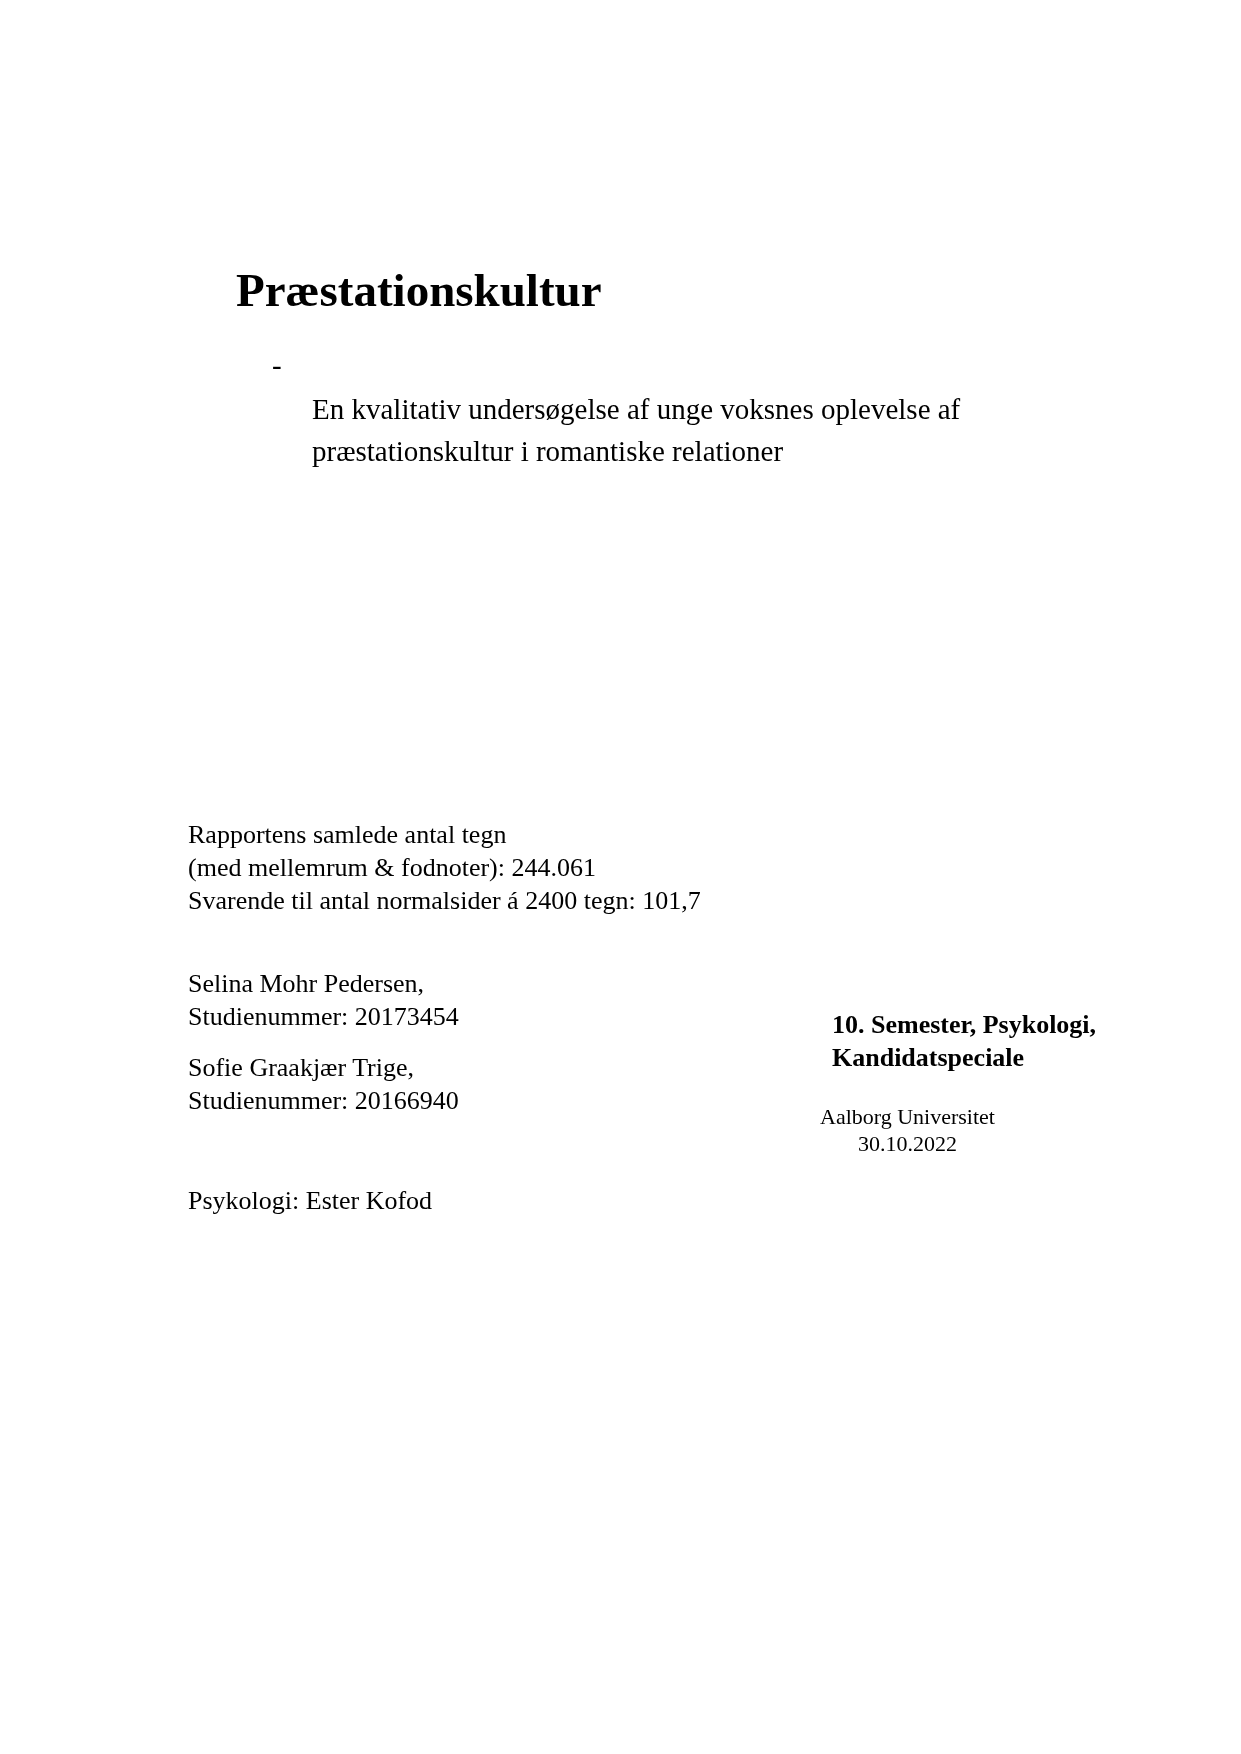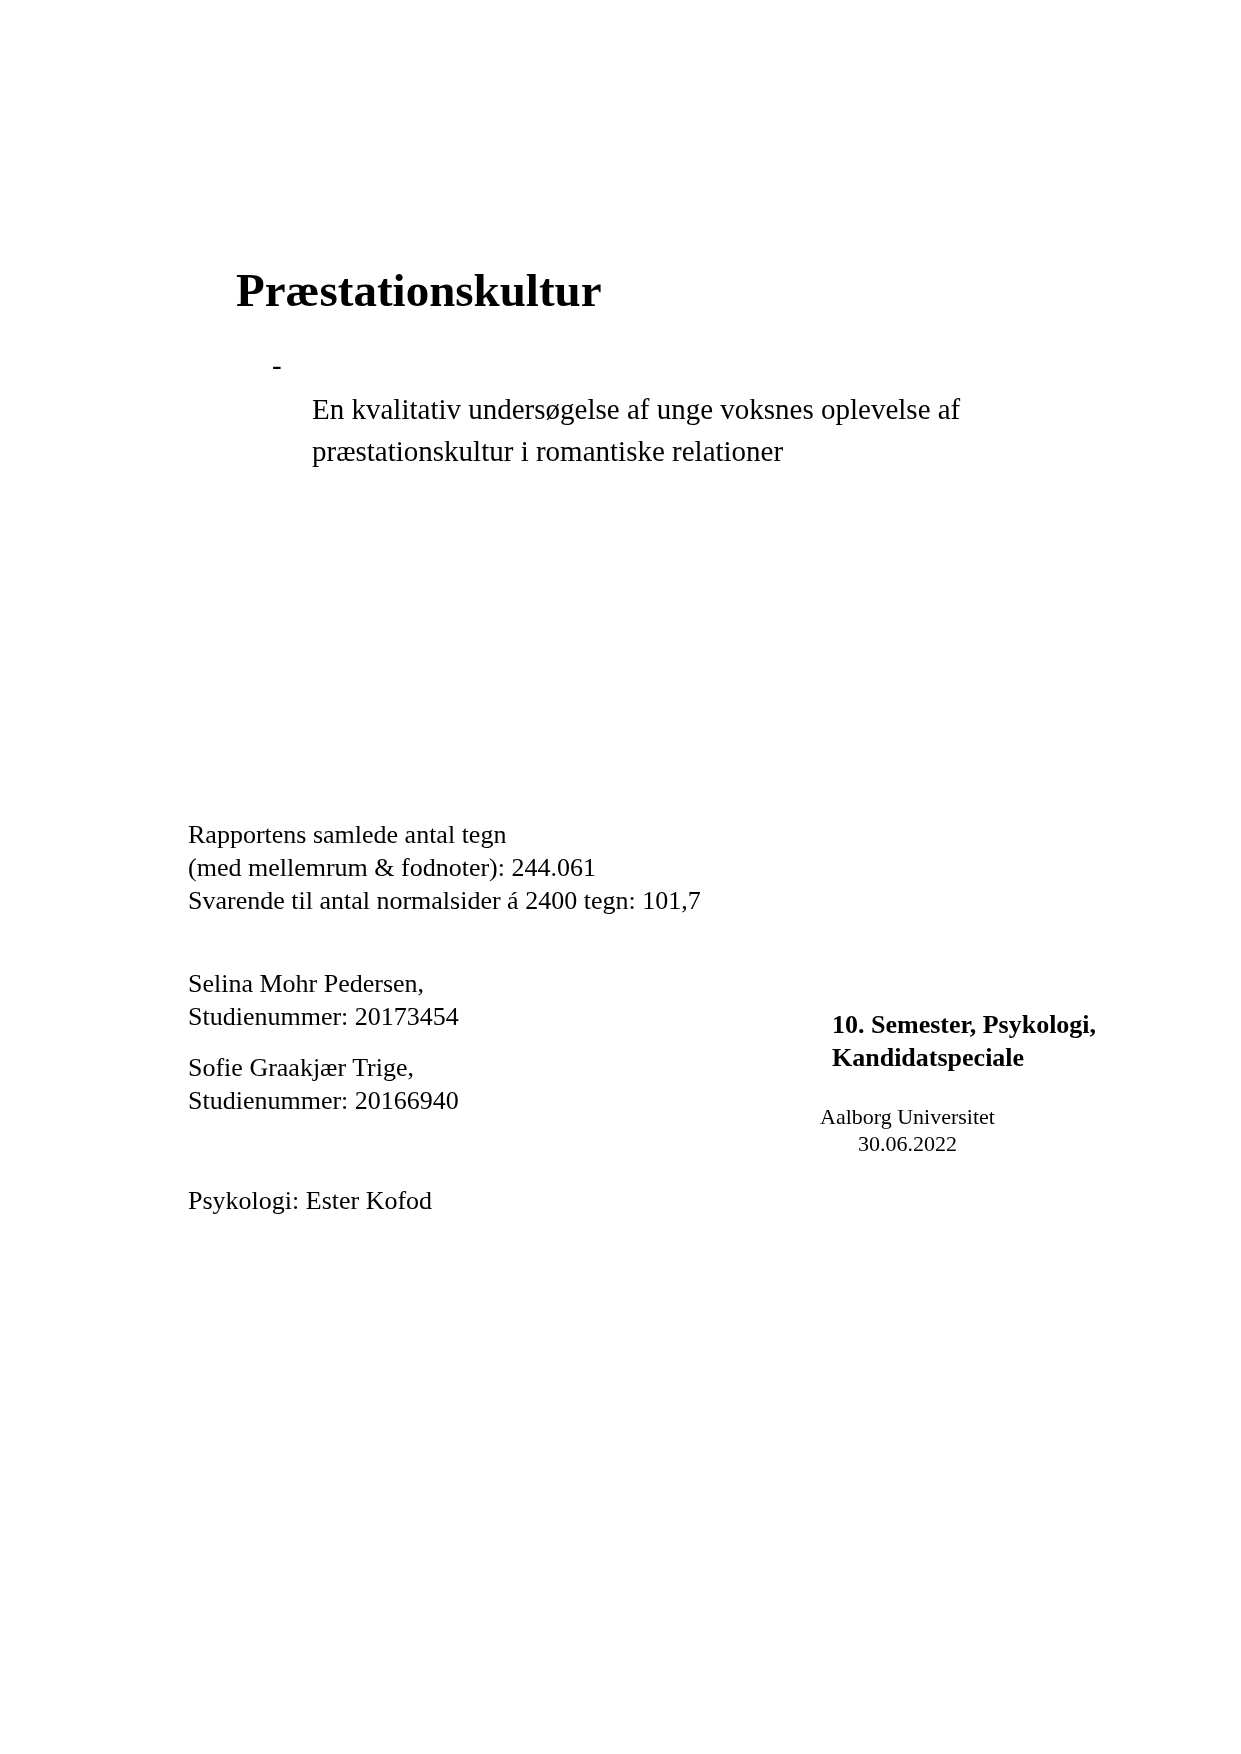--- a/index.html
+++ b/index.html
@@ -93,14 +93,14 @@
 
 <div class="abs info" style="top:1184px;">Psykologi: Ester Kofod</div>
 
 <div class="abs right-block right-bold" style="top:1008px;">
   <div>10. Semester, Psykologi,</div>
   <div>Kandidatspeciale</div>
 </div>
 
 <div class="abs right-small" style="top:1103px;text-align:center;">
   <div>Aalborg Universitet</div>
-  <div>30.06.2022</div>
+  <div>30.10.2022</div>
 </div>
 
 </body></html>

